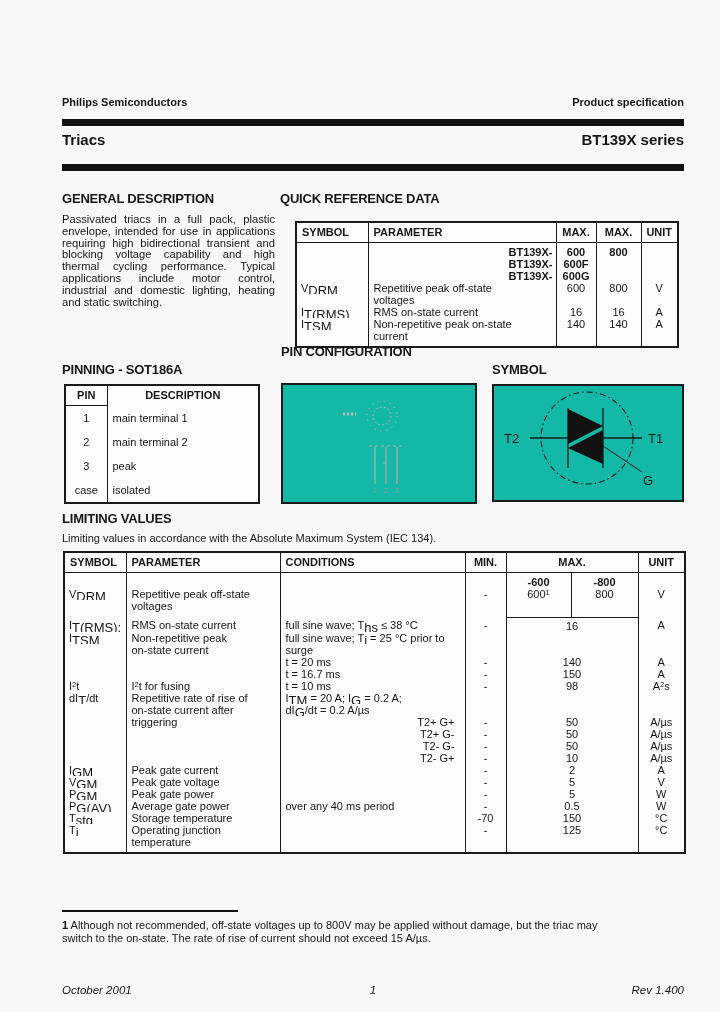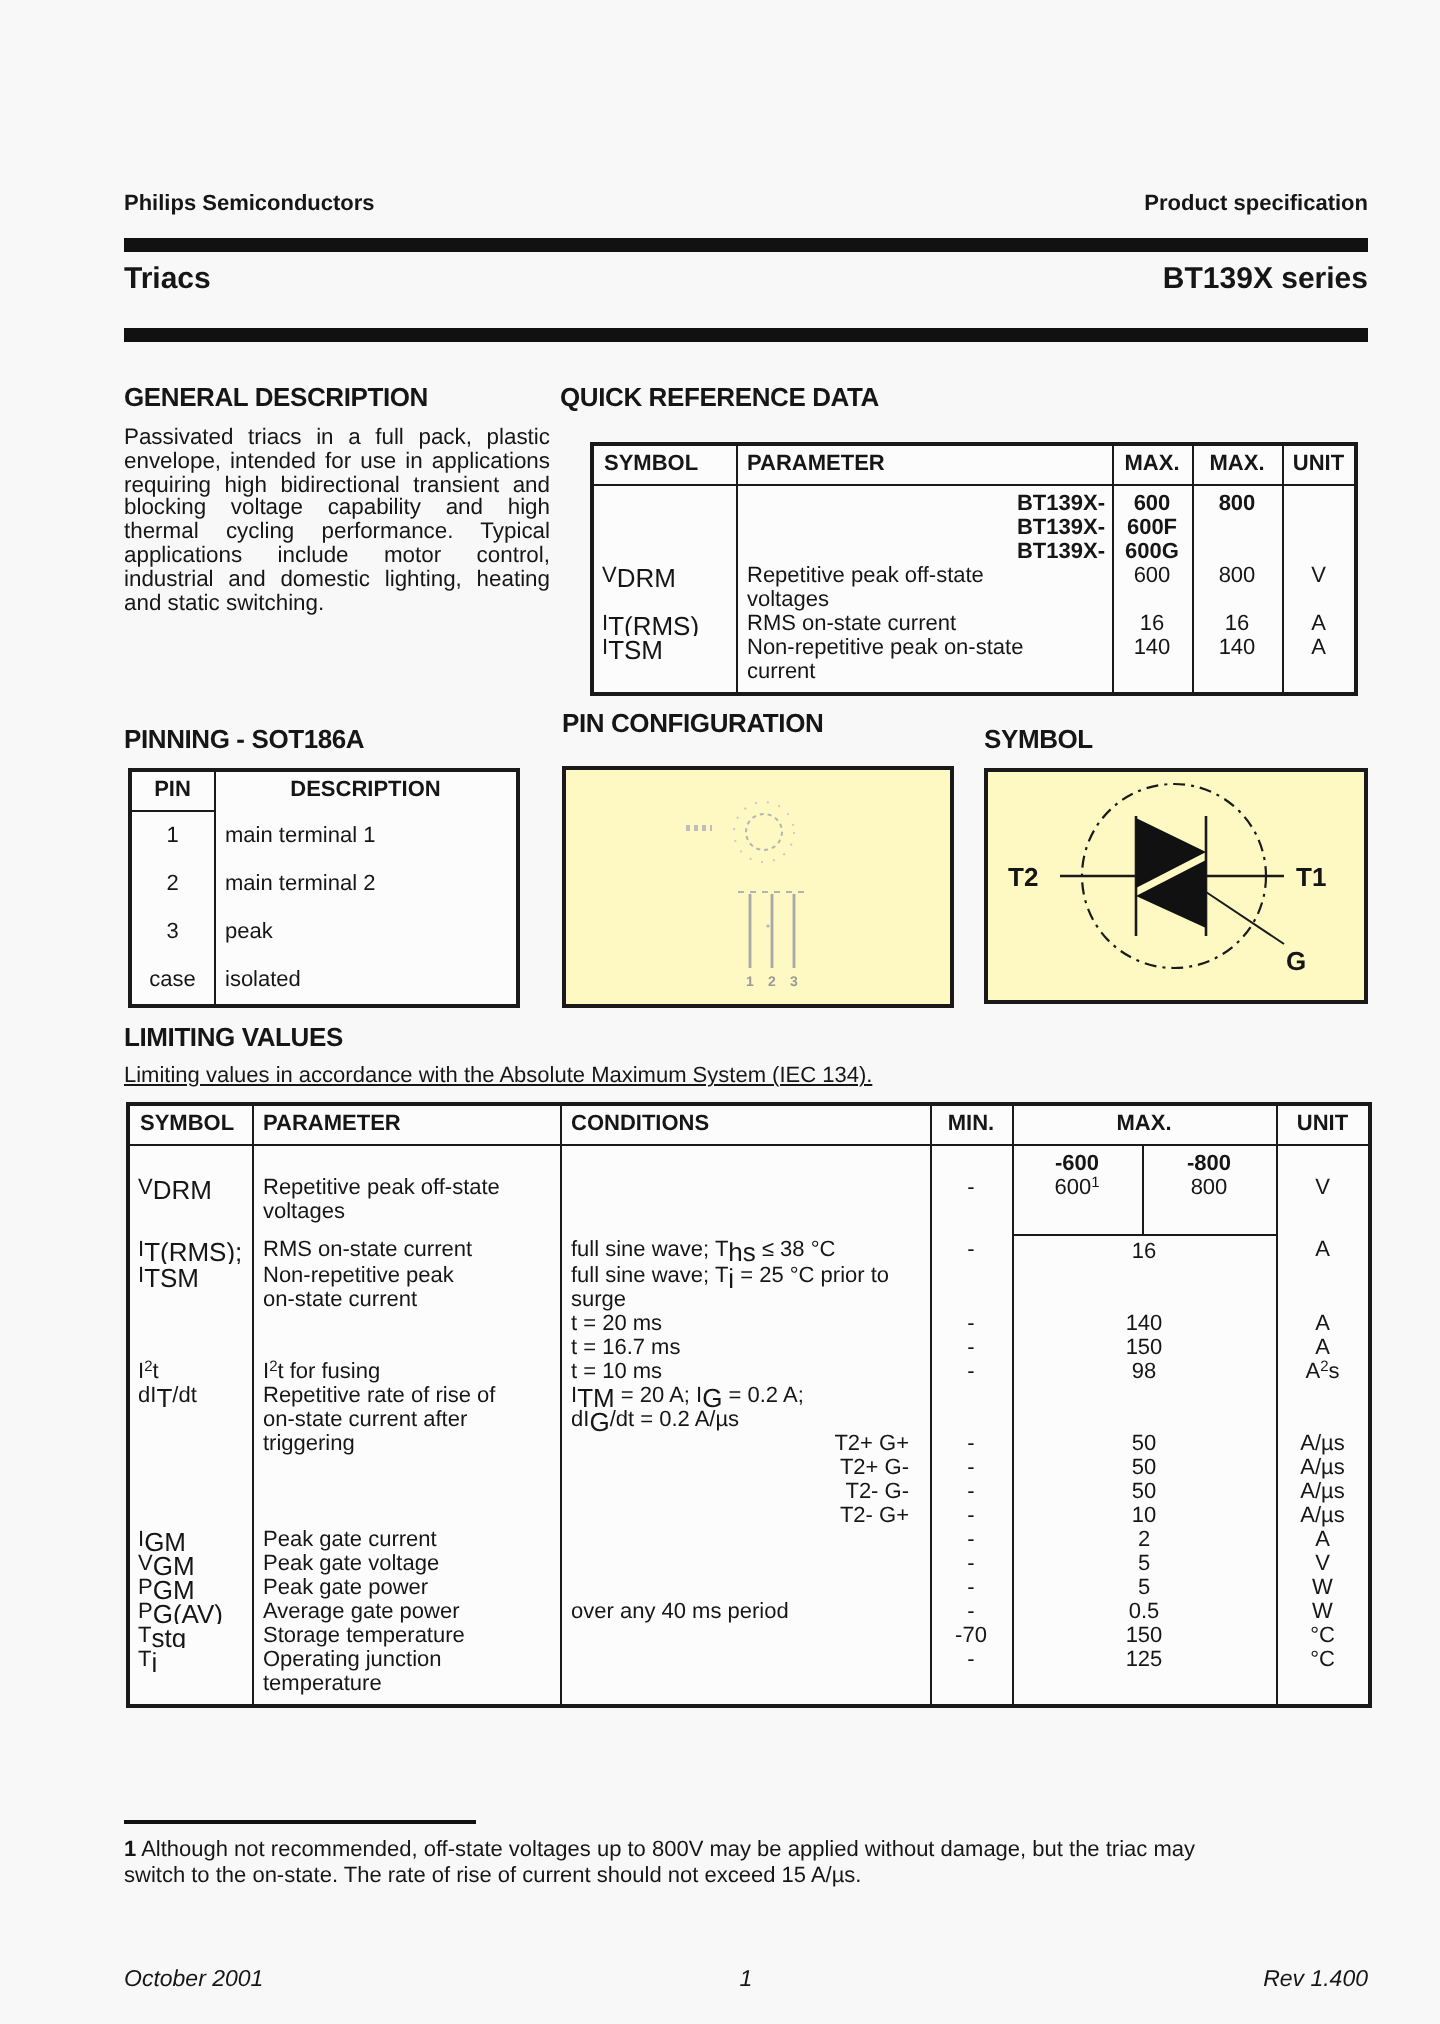--- a/index.html
+++ b/index.html
@@ -29,21 +29,21 @@
   tr.pt2>td{padding-top:2px;}
   tr.pb5>td{padding-bottom:5px;}
   tr.pb4>td{padding-bottom:4px;}
   td.bb{border-bottom:1px solid #1a1a1a;}
   sub{font-size:13px;vertical-align:-2.5px;line-height:0;}
   sup{font-size:7.5px;vertical-align:3.5px;line-height:0;}
   
   table.pin td{line-height:24px;height:24px;}
   table.pin th.pinh{border-bottom:1.5px solid #1a1a1a;}
   table.pin th.desch{border-bottom:none;}
-  .figbox{border:2px solid #1a1a1a;background:#fef9c3;font-weight:bold;}
+  .figbox{border:2px solid #1a1a1a;background:#14b8a6;}
   .fn-rule{background:#111;height:2px;width:176px;}
   .fn{font-size:11px;line-height:12.5px;}
   .footer-strip{left:62px;right:36px;top:984px;font-size:11.5px;font-style:italic;}
   .f-page{position:absolute;left:0;right:0;text-align:center;}
   .f-rev{position:absolute;right:0;}
   svg text{font-family:"Liberation Sans",sans-serif;}
 </style>
 </head>
 <body>
 
@@ -129,21 +129,21 @@
       <td class="sym"></td>
         <td class="par bl">current</td>
       <td class="bl"></td>
         <td class="bl"></td>
         <td class="bl"></td>
     </tr>
   </tbody>
 </table>
 
 <div class="abs sec-title" style="left:62px;top:362px;">PINNING - SOT186A</div>
-<div class="abs sec-title" style="left:281px;top:354px;">PIN CONFIGURATION</div>
+<div class="abs sec-title" style="left:281px;top:344px;">PIN CONFIGURATION</div>
 <div class="abs sec-title" style="left:492px;top:362px;">SYMBOL</div>
 
 <table class="abs dt pin" style="left:64px;top:384px;width:194px;">
   <colgroup>
       <col style="width:42px">
       <col style="width:152px">
     </colgroup>
   <thead>
     <tr>
       <th class="ctr pinh">PIN</th>
@@ -204,21 +204,21 @@
     <polygon points="109,44 109,78 74,62" fill="#111"></polygon>
     <g fill="#161616" font-size="13">
       <text x="10" y="57">T2</text>
       <text x="154" y="57">T1</text>
       <text x="149" y="99">G</text>
     </g>
   </svg>
 </div>
 
 <div class="abs sec-title" style="left:62px;top:511px;">LIMITING VALUES</div>
-<div class="abs" style="left:62px;top:532px;font-size:11px;text-decoration:underline;">Limiting values in accordance with the Absolute Maximum System (IEC 134).</div>
+<div class="abs" style="left:62px;top:532px;font-size:11px;">Limiting values in accordance with the Absolute Maximum System (IEC 134).</div>
 
 <table class="abs dt" style="left:63px;top:551px;width:621px;">
   <colgroup>
       <col style="width:62px">
       <col style="width:154px">
       <col style="width:185px">
       <col style="width:41px">
       <col style="width:65px">
       <col style="width:67px">
       <col style="width:47px">

